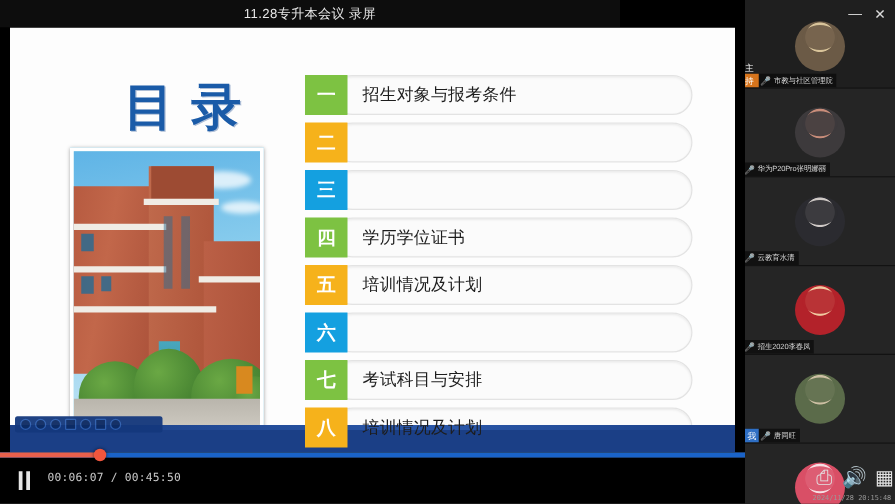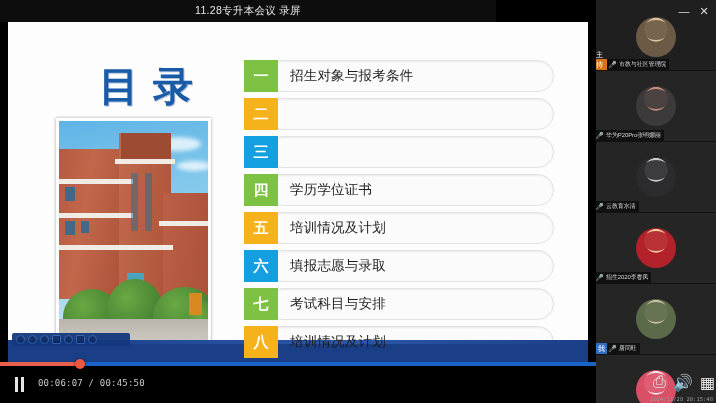--- a/index.html
+++ b/index.html
@@ -273,21 +273,20 @@
           <div class="txt">学历学位证书</div>
         </div>
         <div class="toc-row">
           <div class="pill"></div>
           <div class="num" style="background: rgb(246, 178, 27);">五</div>
           <div class="txt">培训情况及计划</div>
         </div>
         <div class="toc-row">
           <div class="pill"></div>
           <div class="num" style="background: rgb(20, 160, 224);">六</div>
-          <div class="txt">填报志愿与录取</div>
         </div>
         <div class="toc-row">
           <div class="pill"></div>
           <div class="num" style="background: rgb(125, 194, 66);">七</div>
           <div class="txt">考试科目与安排</div>
         </div>
         <div class="toc-row">
           <div class="pill"></div>
           <div class="num" style="background: rgb(246, 178, 27);">八</div>
           <div class="txt">培训情况及计划</div>

